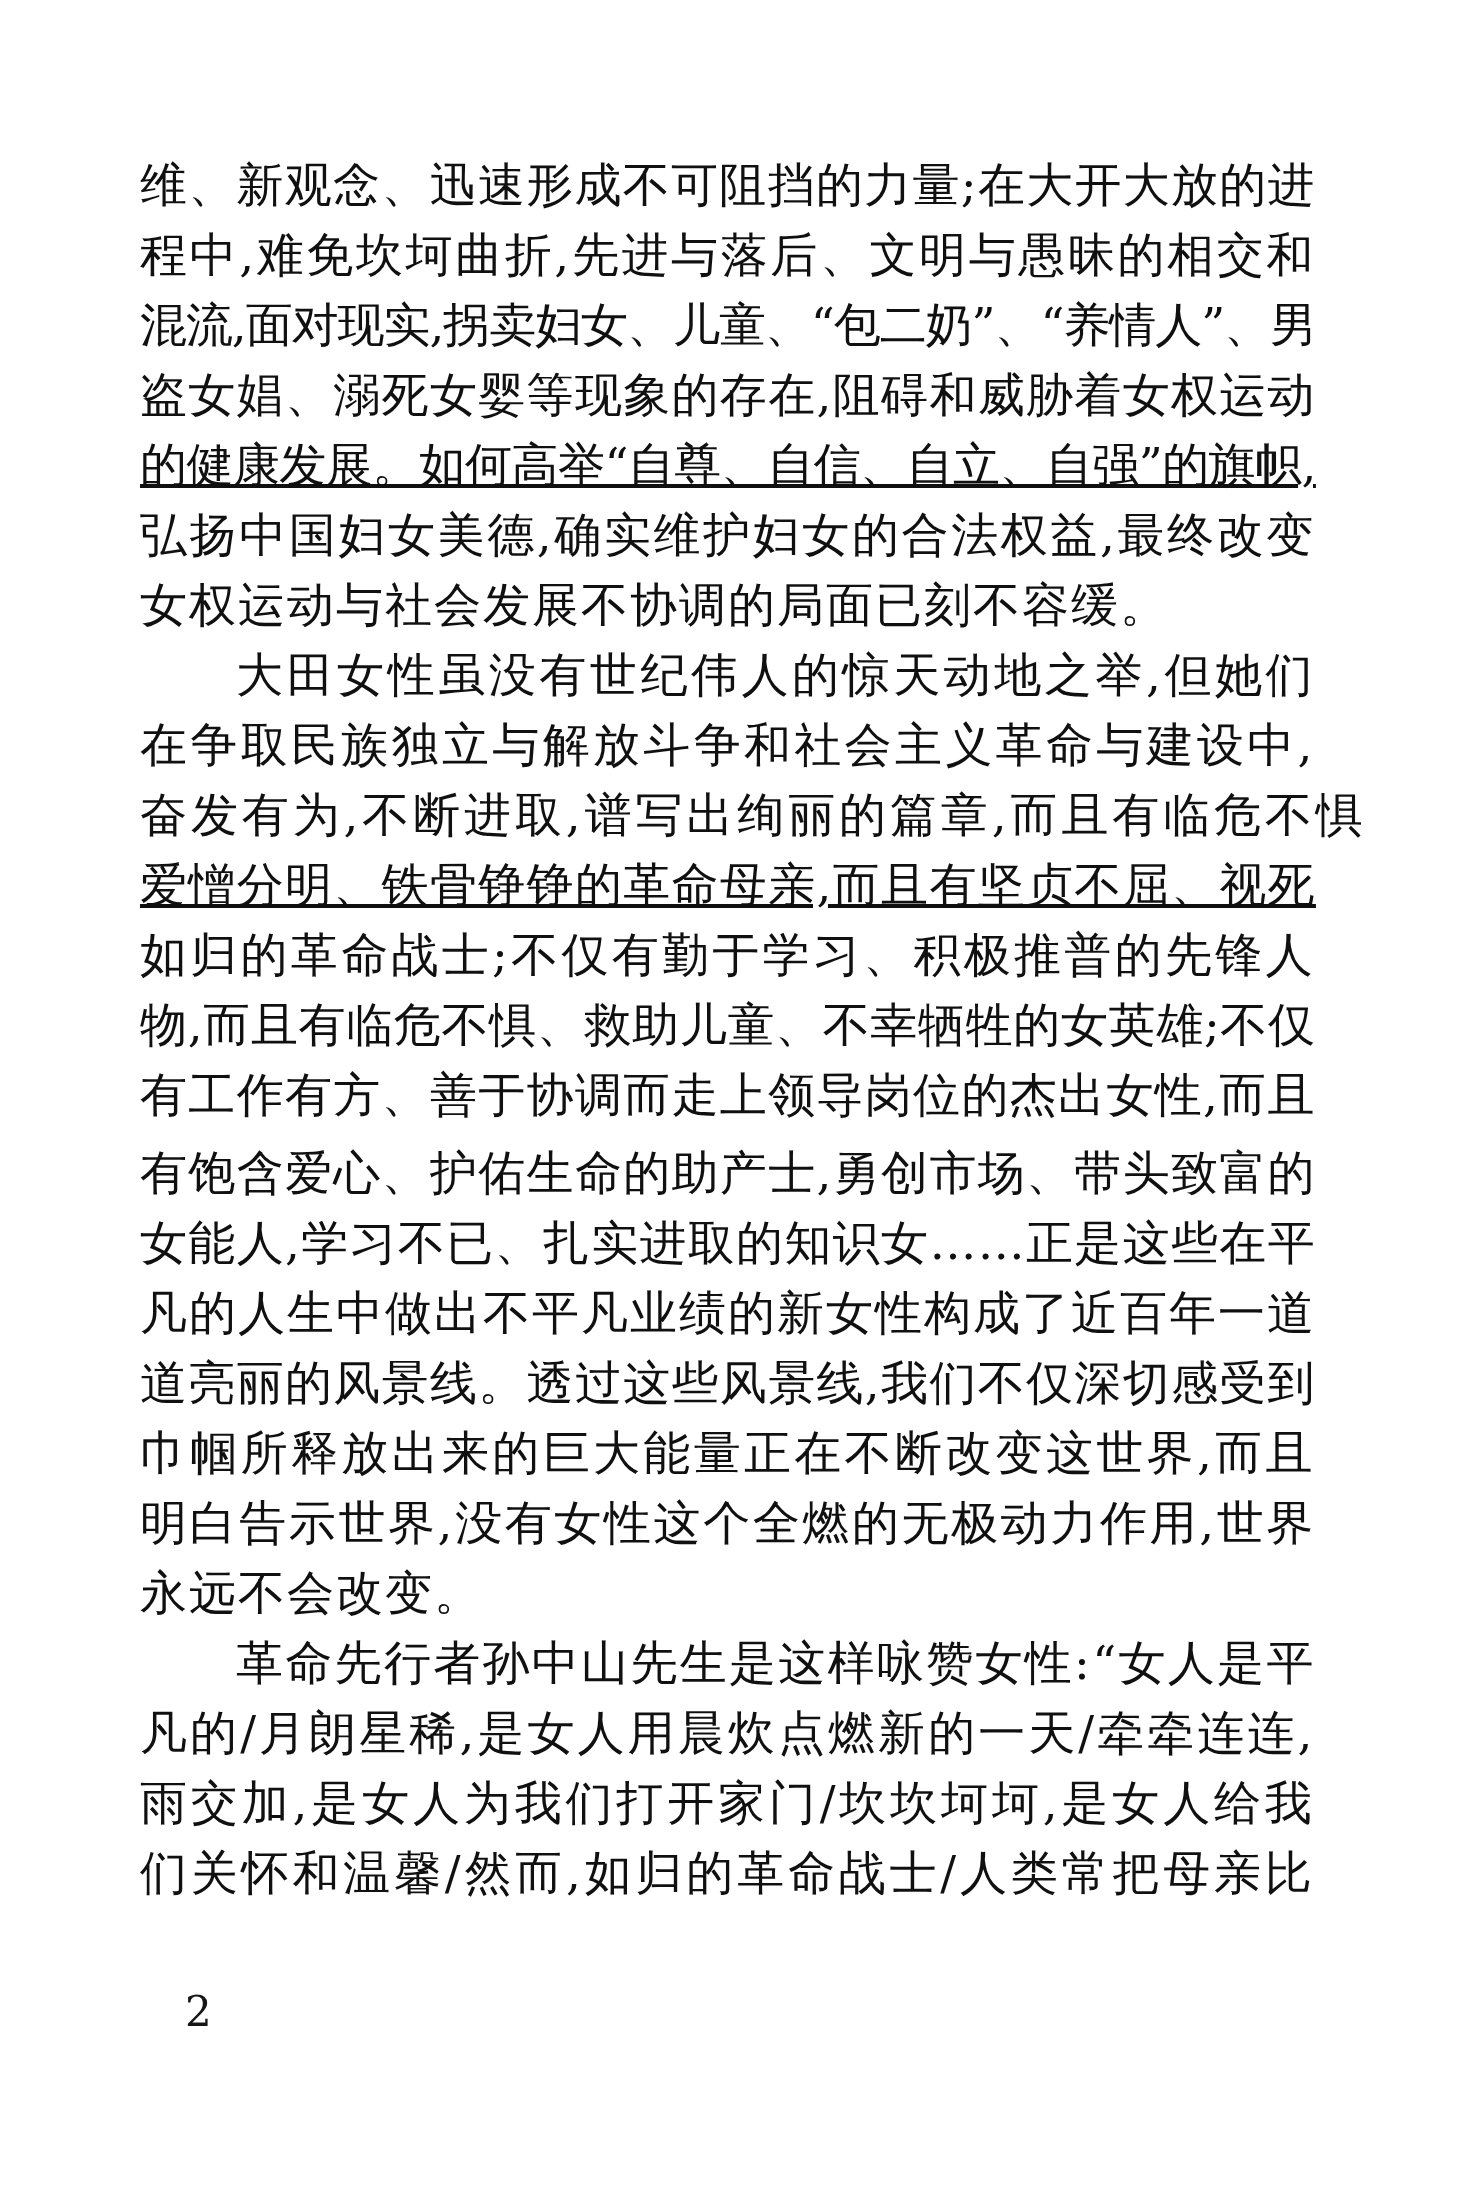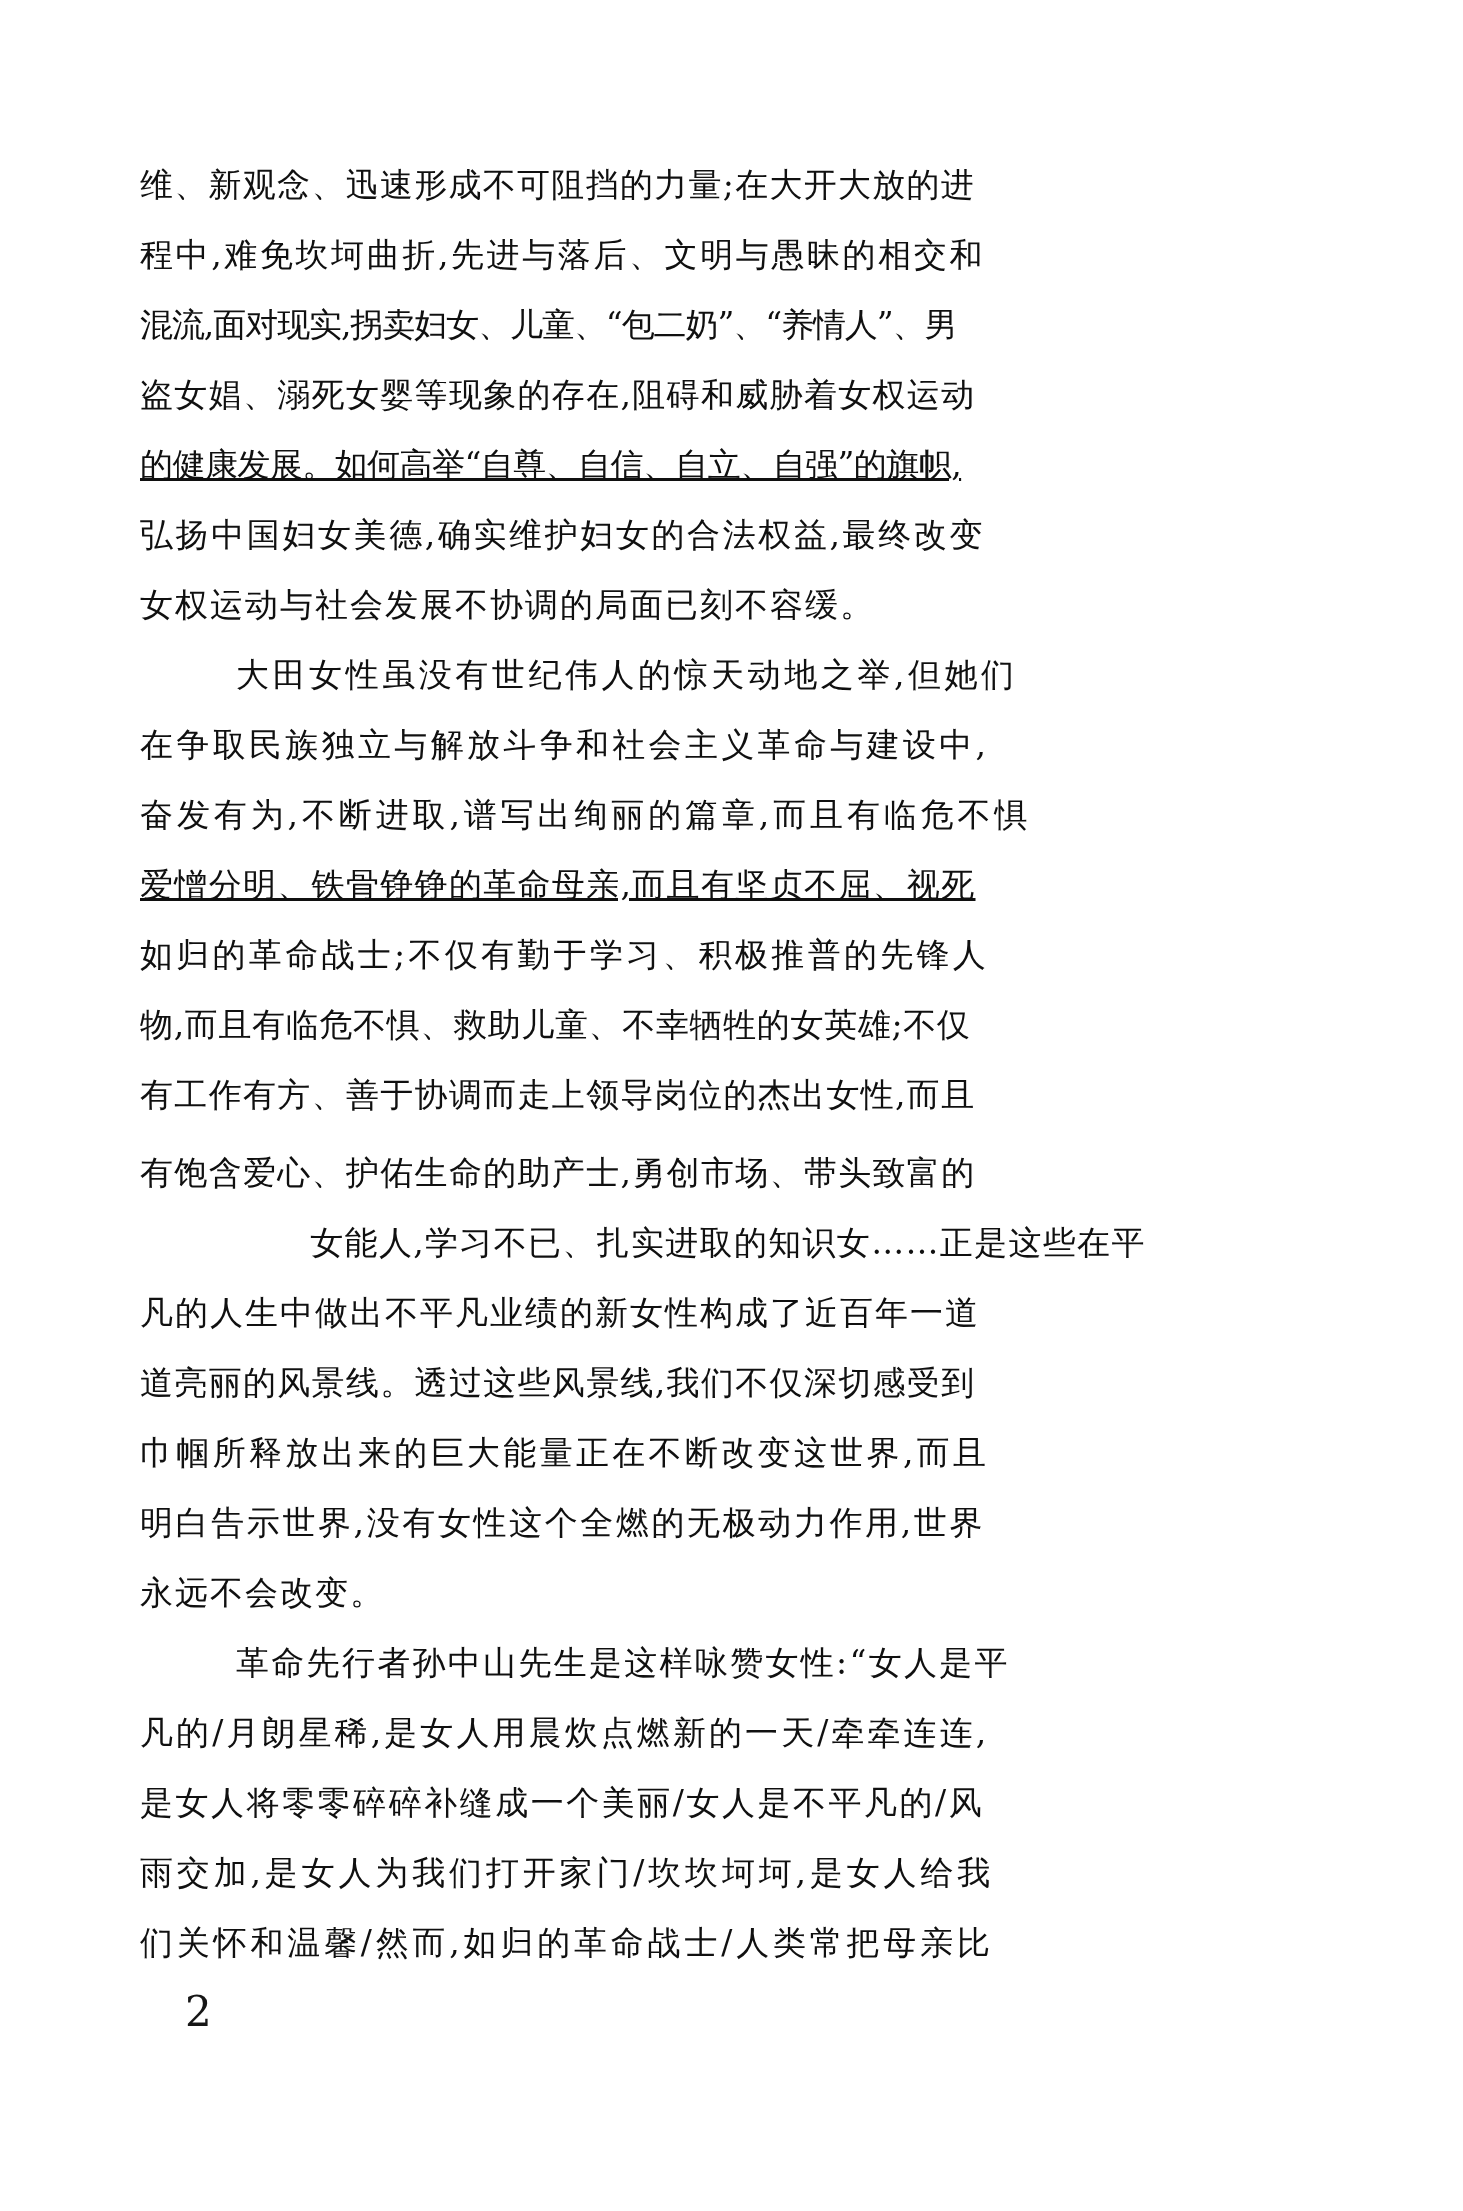--- a/index.html
+++ b/index.html
@@ -14,21 +14,21 @@
     background: #ffffff;
     overflow: hidden;
     font-family: "DejaVu Serif", serif;
   }
   .text-block {
     position: absolute;
     left: 140px;
     top: 150px;
     width: 1176px;
     color: #101010;
-    font-size: 33px;
+    font-size: 47px;
   }
   .line {
     height: 70px;
     line-height: 70px;
     white-space: nowrap;
     letter-spacing: 2px;
   }
   .line.indent {
     padding-left: 96px;
   }
@@ -63,18 +63,17 @@
       <div class="line" style="letter-spacing: 1.32px;"><span>有工作有方、善于协调而走上领导岗位的杰出女性,而且</span></div>
       <div class="line" style="letter-spacing: 1.32px; margin-top: 8px;"><span>有饱含爱心、护佑生命的助产士,勇创市场、带头致富的</span></div>
       <div class="line" style="letter-spacing: 1.32px; text-align: center;"><span>女能人,学习不已、扎实进取的知识女……正是这些在平</span></div>
       <div class="line" style="letter-spacing: 2px;"><span>凡的人生中做出不平凡业绩的新女性构成了近百年一道</span></div>
       <div class="line" style="letter-spacing: 1.32px;"><span>道亮丽的风景线。透过这些风景线,我们不仅深切感受到</span></div>
       <div class="line" style="letter-spacing: 3.33px;"><span>巾帼所释放出来的巨大能量正在不断改变这世界,而且</span></div>
       <div class="line" style="letter-spacing: 2.6px;"><span>明白告示世界,没有女性这个全燃的无极动力作用,世界</span></div>
       <div class="line"><span>永远不会改变。</span></div>
       <div class="line indent" style="letter-spacing: 2.3px;"><span>革命先行者孙中山先生是这样咏赞女性:“女人是平</span></div>
       <div class="line" style="letter-spacing: 3.08px;"><span>凡的/月朗星稀,是女人用晨炊点燃新的一天/牵牵连连,</span></div>
-      <div class="line" style="letter-spacing: 2.52px;"><span>是女人将零零碎碎补缝成一个美丽/女人是不平凡的/风</span></div>
       <div class="line" style="letter-spacing: 3.84px;"><span>雨交加,是女人为我们打开家门/坎坎坷坷,是女人给我</span></div>
       <div class="line" style="letter-spacing: 3.8px;"><span>们关怀和温馨/然而,如归的革命战士/人类常把母亲比</span></div>
     </div>
   <div class="page-number">2</div>
 </div>
 
 </body></html>

